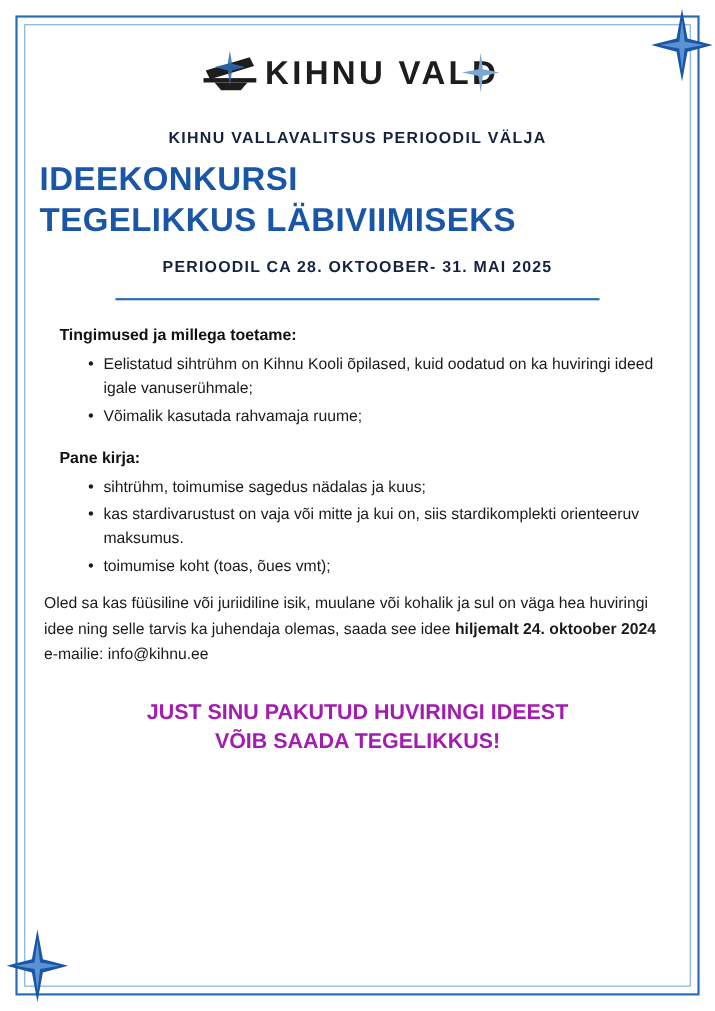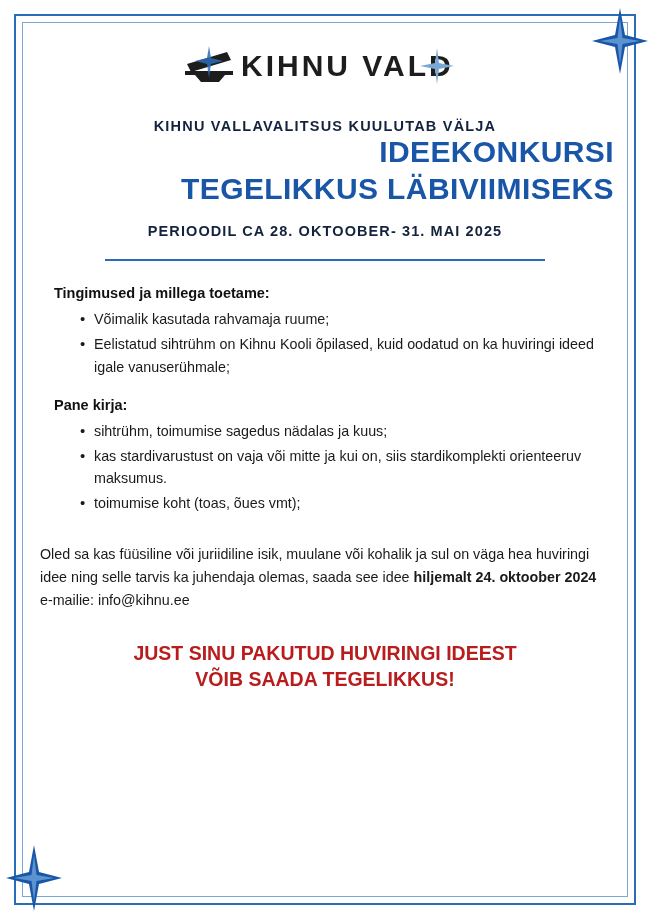--- a/index.html
+++ b/index.html
@@ -68,26 +68,27 @@
   
   .kicker {
     text-align: center;
     font-size: 14.5px;
     font-weight: bold;
     letter-spacing: 1.2px;
     color: #14233d;
     margin-top: 18px;
   }
   .title {
-    text-align: right;
+    text-align: left;
     color: #1a56a8;
     font-weight: bold;
     font-size: 30px;
     line-height: 1.22;
     letter-spacing: 0.4px;
+    margin-top: 12px;
   }
   .title .line2 { display: block; }
   .period {
     text-align: center;
     font-size: 14.5px;
     font-weight: bold;
     letter-spacing: 1.1px;
     color: #14233d;
     margin-top: 16px;
   }
@@ -125,32 +126,32 @@
     left: 0;
     top: -1px;
     font-size: 15px;
     color: #1a1a1a;
   }
   .gap { height: 16px; }
 
   .para {
     font-size: 14.3px;
     line-height: 1.6;
-    margin-top: 29px;
+    margin-top: 12px;
     padding: 0 4px;
   }
   .para b { font-weight: bold; }
 
   .closing {
     margin-top: 28px;
     text-align: center;
     font-size: 19.5px;
     font-weight: bold;
     line-height: 1.35;
-    color: #b91c1c;
+    color: #a21caf;
   }
   .closing .l2 { display: block; }
 </style>
 </head>
 <body>
 
 <div class="poster">
 
   <div class="frame-outer"></div>
   <div class="frame-inner"></div>
@@ -178,36 +179,36 @@
         </g>
 
         <g fill="#1d1d1d" font-family="Liberation Sans, sans-serif" font-size="30" font-weight="bold" letter-spacing="3">
           <text x="66" y="38">KIHNU VALD</text>
         </g>
 
         <polygon points="262,10 264,25 279,28 264,31 262,46 260,31 245,28 260,25" fill="#7aa8d6"></polygon>
       </svg>
     </div>
 
-    <div class="kicker">KIHNU VALLAVALITSUS KUULUTAB VÄLJA</div>
+    <div class="kicker">KIHNU VALLAVALITSUS PERIOODIL VÄLJA</div>
 
     <div class="title">
       <span>IDEEKONKURSI</span>
       <span class="line2">TEGELIKKUS LÄBIVIIMISEKS</span>
     </div>
 
     <div class="period">PERIOODIL CA 28. OKTOOBER- 31. MAI 2025</div>
 
     <div class="rule"></div>
 
     <div class="body-block">
       <div class="sec-head">Tingimused ja millega toetame:</div>
       <ul class="bullets">
+        <li>Eelistatud sihtrühm on Kihnu Kooli õpilased, kuid oodatud on ka huviringi ideed igale vanuserühmale;</li>
         <li>Võimalik kasutada rahvamaja ruume;</li>
-        <li>Eelistatud sihtrühm on Kihnu Kooli õpilased, kuid oodatud on ka huviringi ideed igale vanuserühmale;</li>
       </ul>
 
       <div class="gap"></div>
 
       <div class="sec-head">Pane kirja:</div>
       <ul class="bullets">
         <li> sihtrühm, toimumise sagedus nädalas ja kuus;</li>
         <li>kas stardivarustust on vaja või mitte ja kui on, siis stardikomplekti orienteeruv maksumus.</li>
         <li> toimumise koht (toas, õues vmt);</li>
       </ul>

